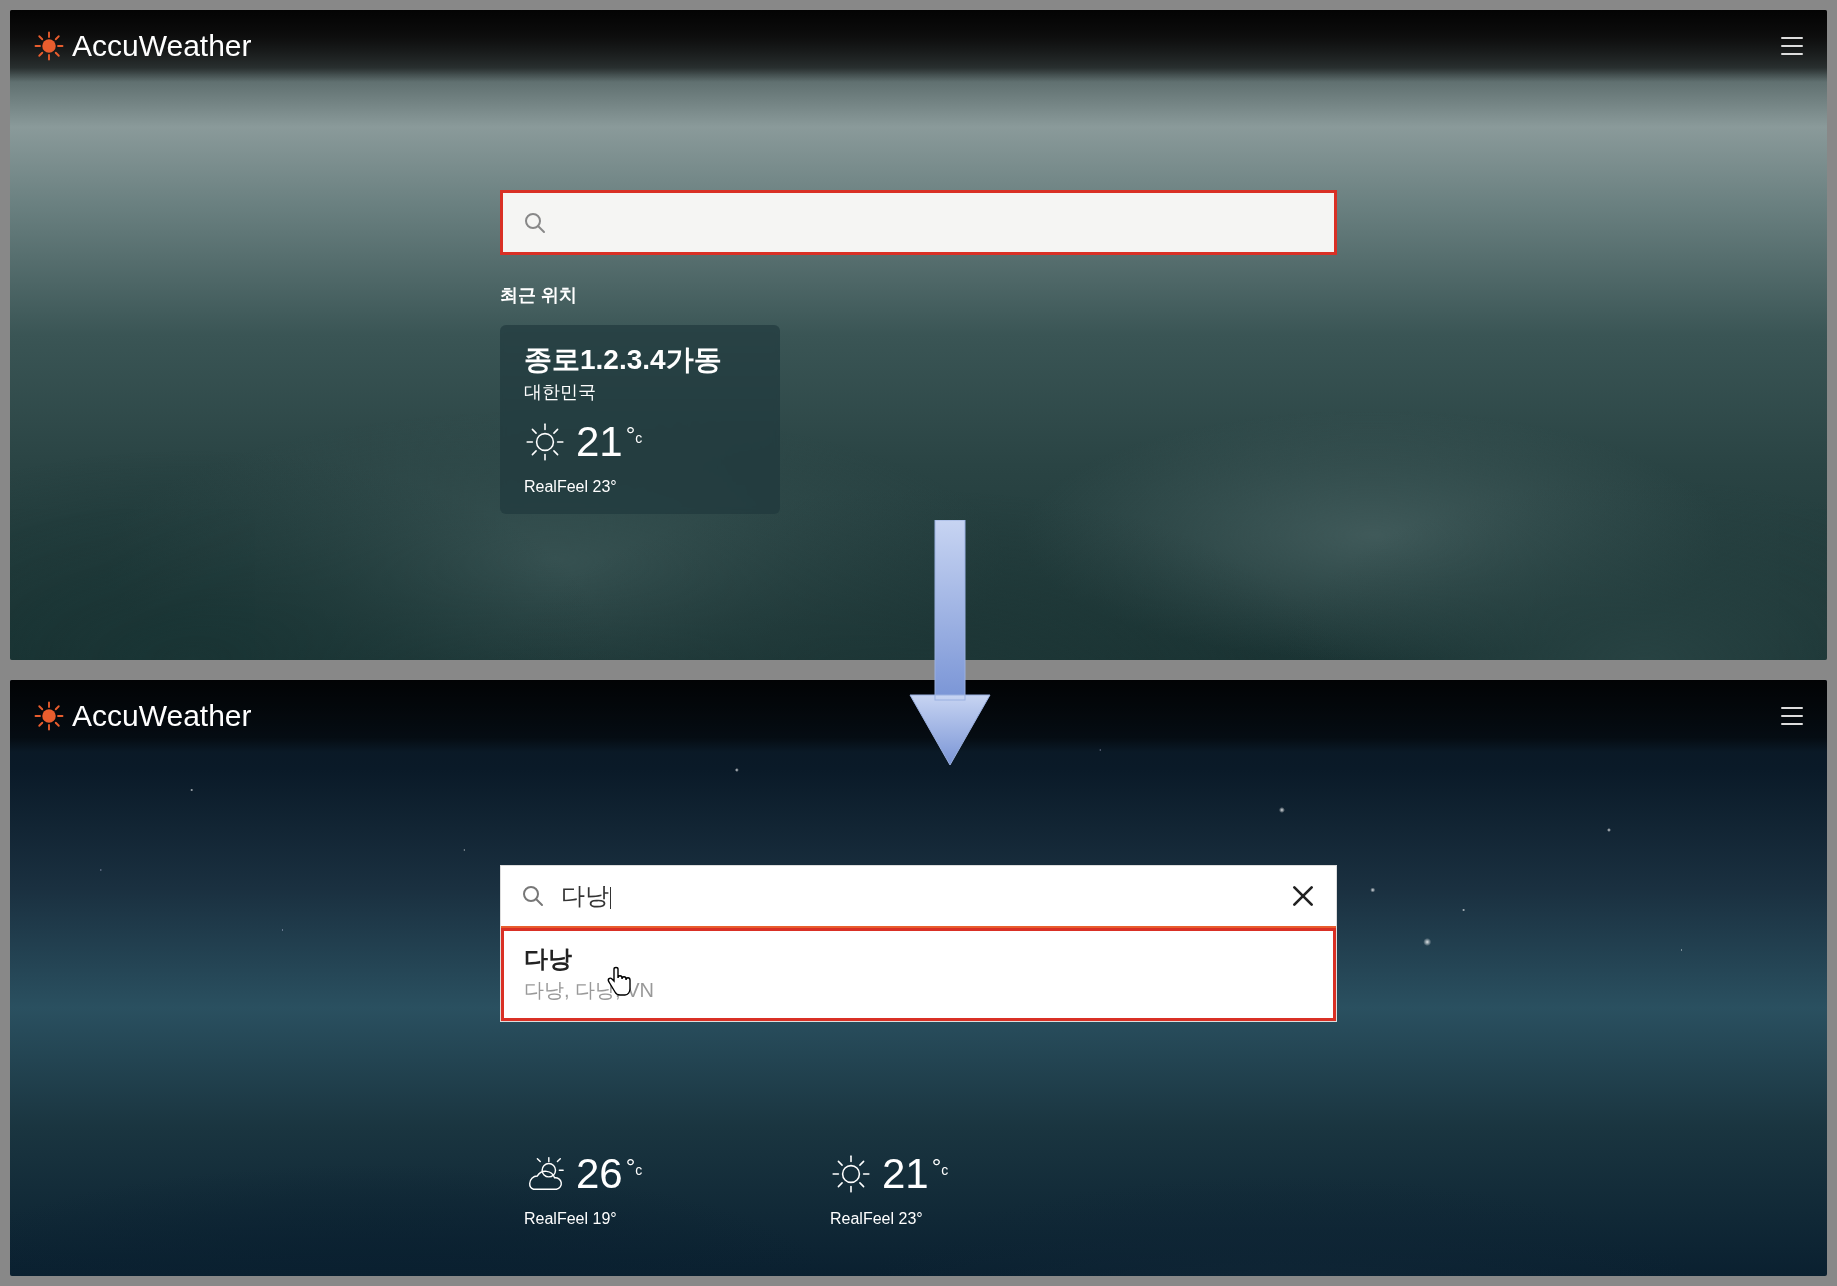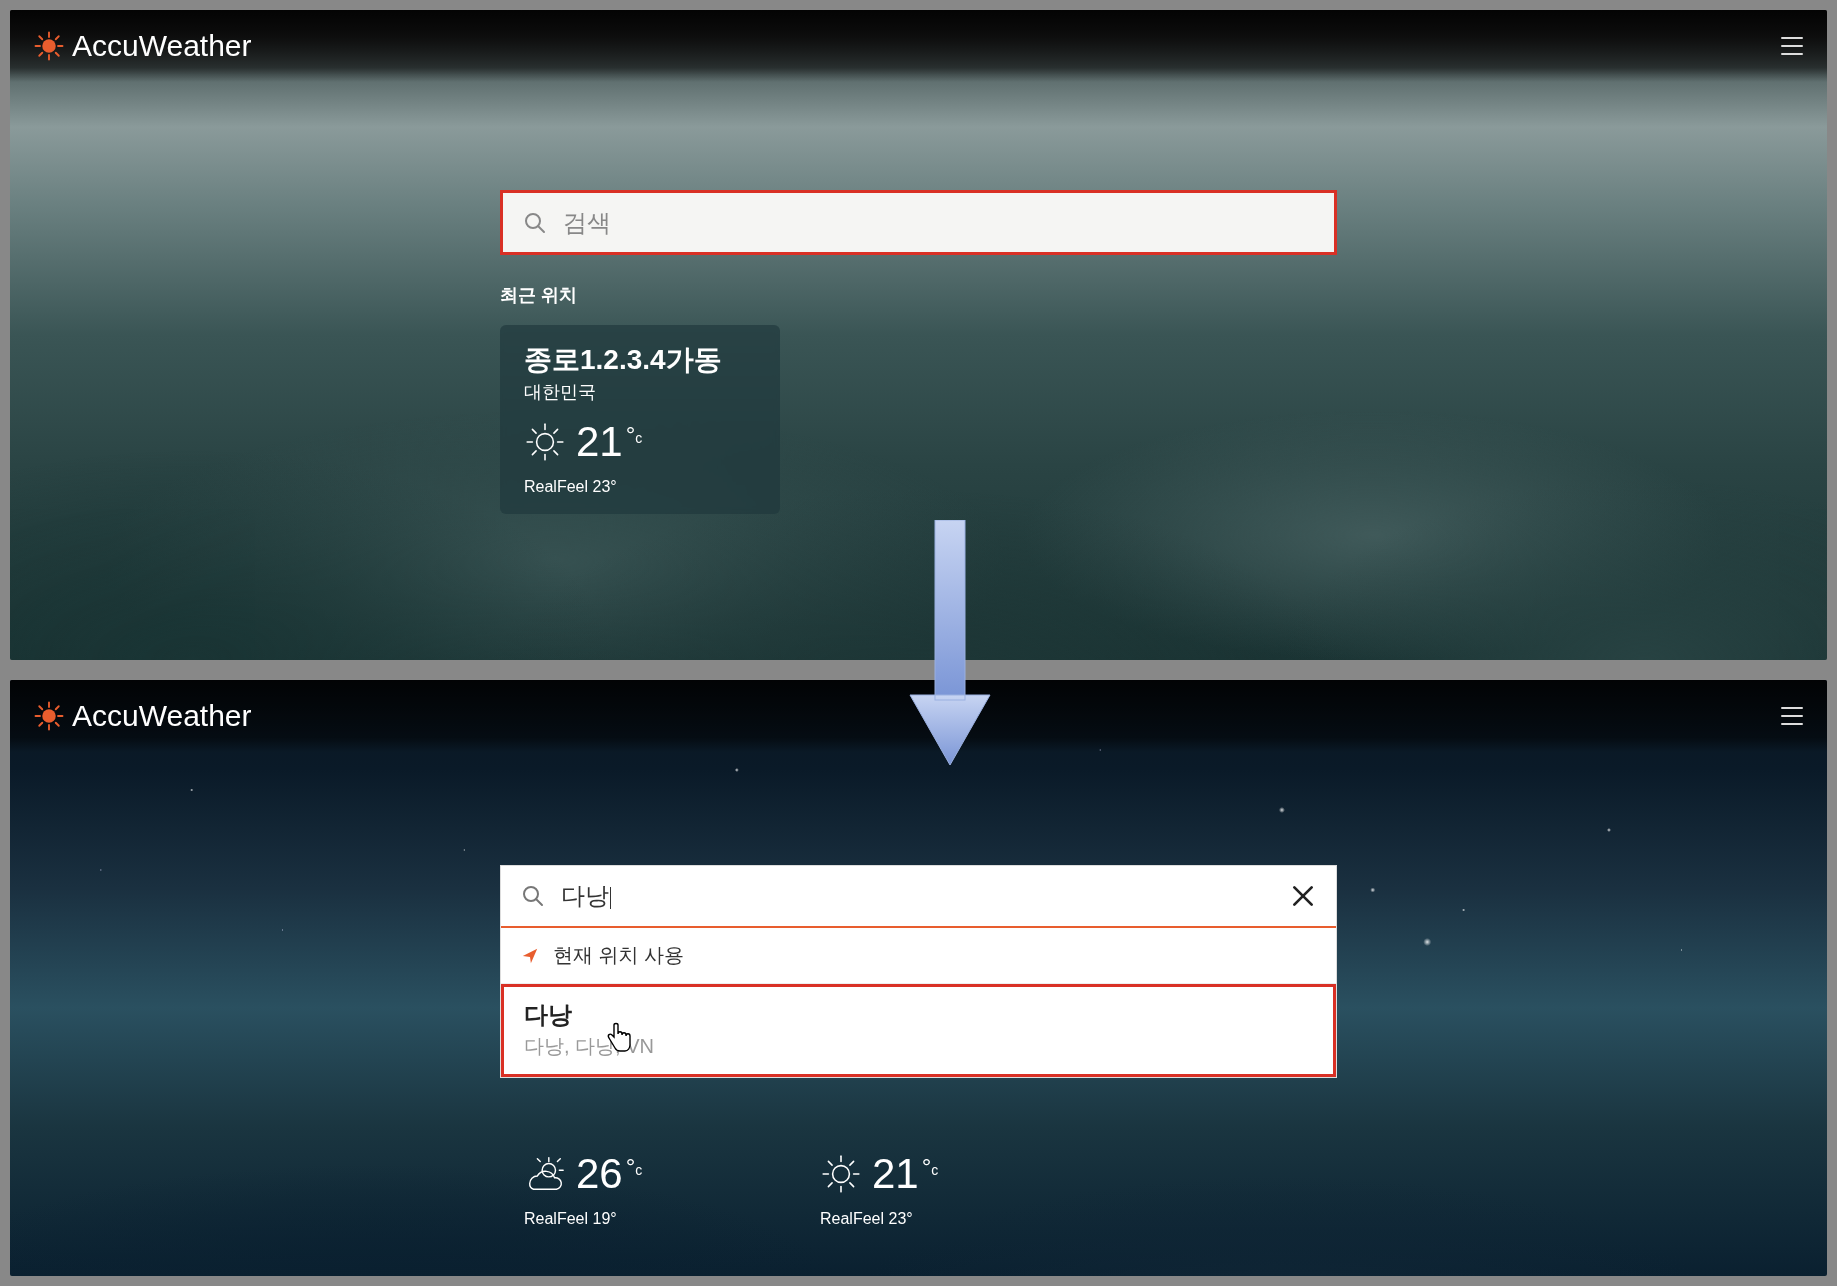--- a/index.html
+++ b/index.html
@@ -246,21 +246,21 @@
       left: 905px;
       top: 520px;
       z-index: 10;
       width: 90px;
     }
     .bg-cards-bottom {
       position: absolute;
       left: 490px;
       bottom: 30px;
       display: flex;
-      gap: 16px;
+      gap: 26px;
       z-index: 2;
     }
     .bg-card-partial {
       width: 280px;
       padding: 4px 24px 18px;
       color: #fff;
     }
     .loc-arrow { width: 18px; height: 18px; }
     .close-x { width: 26px; height: 26px; }
     .caret { display:inline-block; width:1px; height:22px; background:#333; margin-left:1px; vertical-align:middle; }
@@ -294,21 +294,20 @@
         <span></span>
       </div>
   </div>
 
   <div class="content content-top">
     <div class="search-bar highlight">
       <svg class="search-icon-svg" viewBox="0 0 24 24">
         <circle cx="10" cy="10" r="7" fill="none" stroke="#888" stroke-width="2"></circle>
         <line x1="15" y1="15" x2="21" y2="21" stroke="#888" stroke-width="2" stroke-linecap="round"></line>
       </svg>
-      <span class="search-input-text">검색</span>
     </div>
 
     <div class="section-label">최근 위치</div>
 
     <div class="weather-cards">
       <div class="weather-card">
         <div class="card-location">종로1.2.3.4가동</div>
         <div class="card-country">대한민국</div>
         <div class="card-temp-row">
           <svg class="weather-icon-sun" viewBox="0 0 40 40">
@@ -427,26 +426,20 @@
           <circle cx="10" cy="10" r="7" fill="none" stroke="#777" stroke-width="2"></circle>
           <line x1="15" y1="15" x2="21" y2="21" stroke="#777" stroke-width="2" stroke-linecap="round"></line>
         </svg>
         <span class="dropdown-search-text"><span>다낭</span><span class="caret"></span></span>
         <svg class="close-x dropdown-close" viewBox="0 0 24 24">
           <line x1="4" y1="4" x2="20" y2="20" stroke="#222" stroke-width="2.5" stroke-linecap="round"></line>
           <line x1="20" y1="4" x2="4" y2="20" stroke="#222" stroke-width="2.5" stroke-linecap="round"></line>
         </svg>
       </div>
 
-      <div class="dropdown-loc">
-        <svg class="loc-arrow" viewBox="0 0 20 20">
-          <path d="M 2 10 L 18 2 L 11 18 L 10 11 Z" fill="#e85d2e"></path>
-        </svg>
-        <span class="dropdown-loc-text">현재 위치 사용</span>
-      </div>
 
       <div class="dropdown-result">
         <div class="result-name">다낭</div>
         <div class="result-sub">다낭, 다낭, VN</div>
         <svg class="cursor-hand" viewBox="0 0 28 32">
           <path d="M 10 4 L 10 16 L 8 14 C 6 12 3 14 5 17 L 11 27 C 12 29 14 30 16 30 L 21 30 C 24 30 26 27 26 24 L 26 15 C 26 12 22 12 22 15 L 22 14 C 22 11 18 11 18 14 L 18 13 C 18 10 14 10 14 13 L 14 4 C 14 2 10 2 10 4 Z" fill="#fff" stroke="#000" stroke-width="1.4"></path>
         </svg>
       </div>
     </div>
   </div>

